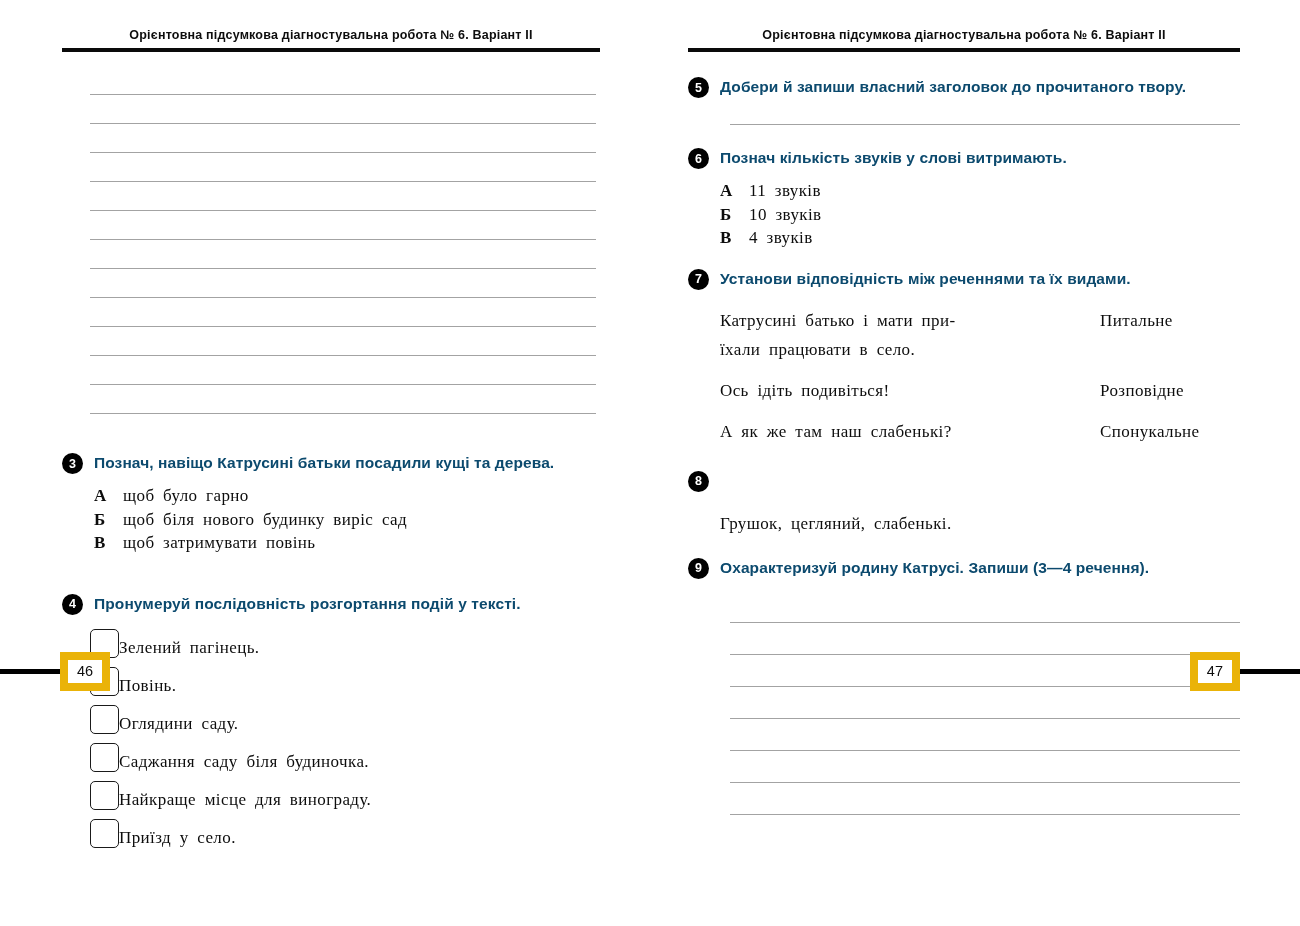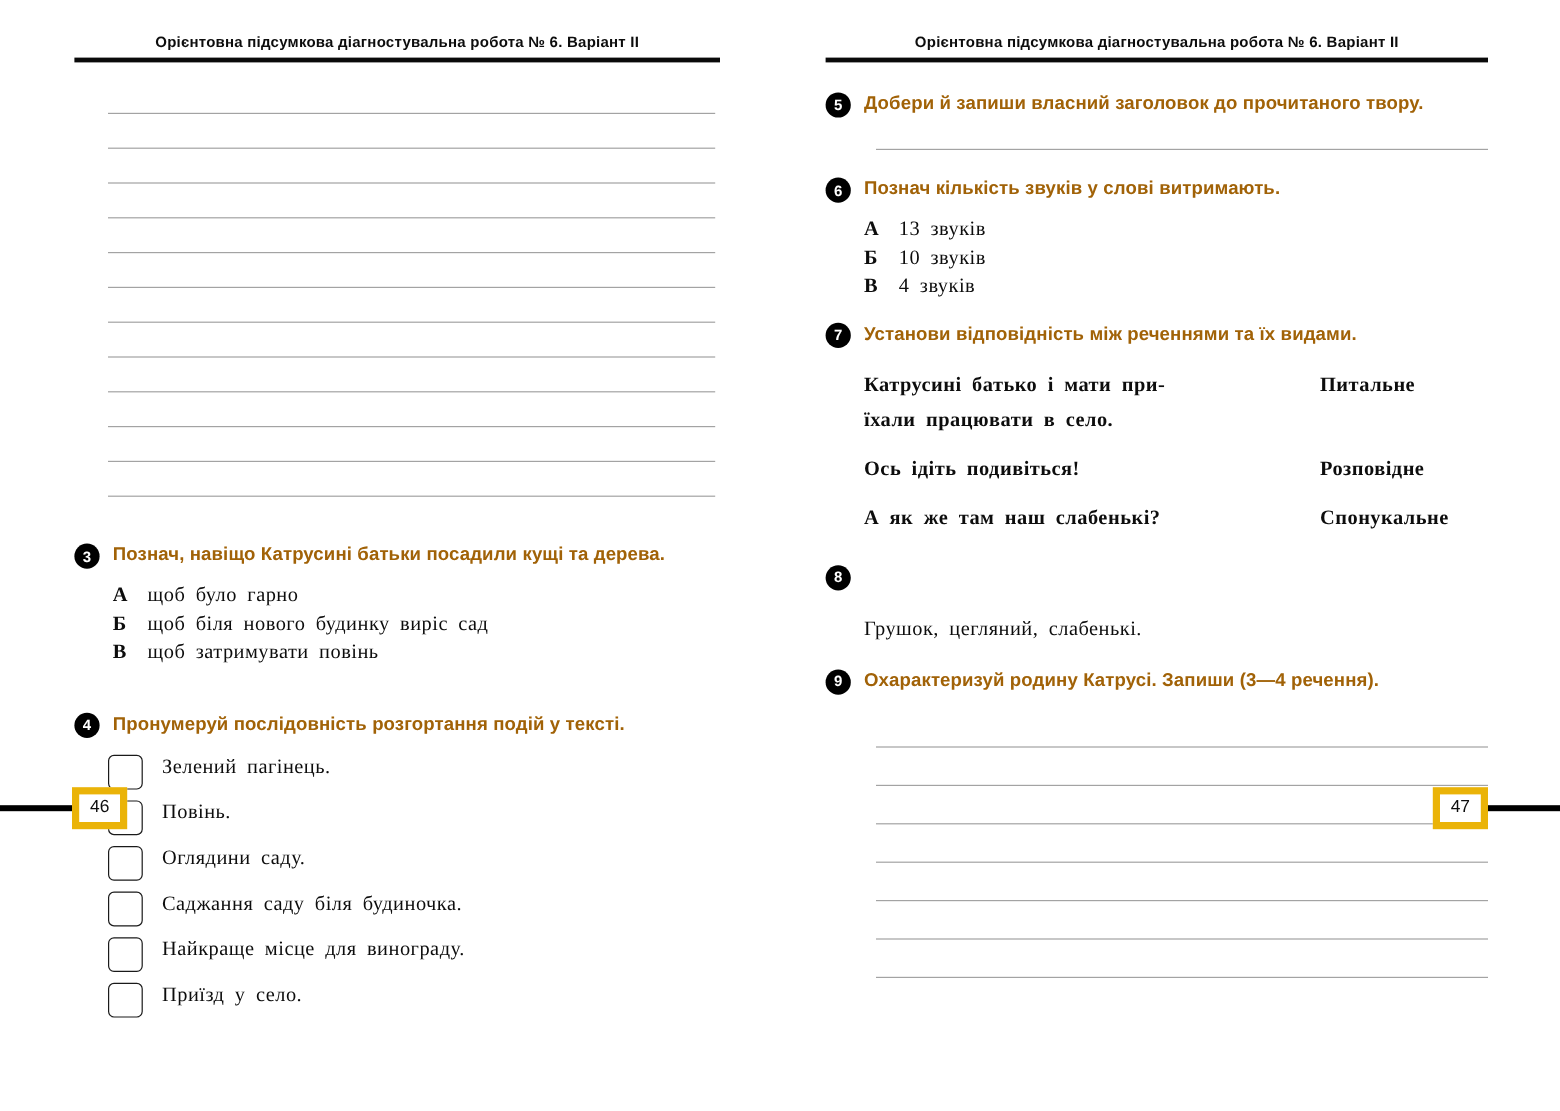--- a/index.html
+++ b/index.html
@@ -16,55 +16,55 @@
 
   .writing-lines .wline { height:29px; border-bottom:1px solid #a3a3a3; }
   .left .writing-lines { margin-top:14px; }
   .left .writing-lines .wline { margin-left:28px; margin-right:4px; }
   .right .wline { margin-left:42px; }
 
   .question { }
   .qrow { display:flex; align-items:flex-start; gap:11px; }
   .badge { flex:none; width:21px; height:21px; margin-top:1px; background:#000; color:#fff; border-radius:50%;
            display:flex; align-items:center; justify-content:center; font-size:12.5px; font-weight:bold; }
-  .qtext { font-size:15.5px; font-weight:600; line-height:21px; letter-spacing:.1px; color:#a16207; }
+  .qtext { font-size:15.5px; font-weight:600; line-height:21px; letter-spacing:.1px; color:#0c4a6e; }
   .qtext .bold { font-weight:800; }
 
   .serif { font-family:"Liberation Serif", serif; font-size:17px; letter-spacing:.4px; word-spacing:4px; color:#0d0d0d; }
 
   .options { margin:10px 0 0 32px; }
   .opt { display:flex; gap:13px; line-height:23.5px; }
   .optletter { font-family:"Liberation Serif", serif; font-weight:bold; font-size:17px; min-width:16px; }
 
   
   .q3 { margin-top:38px; }
   .q4 { margin-top:38px; }
   .seq-items { margin:14px 0 0 28px; }
-  .seq-row { display:flex; align-items:flex-start; gap:16px; margin-bottom:9px; height:29px; }
+  .seq-row { display:flex; align-items:flex-end; margin-bottom:9px; height:29px; }
   .seq-box { flex:none; width:29px; height:29px; border:1.5px solid #1a1a1a; border-radius:5px; background:#fff; }
 
   
   .q5 { margin-top:24px; }
   .q5-line { margin-top:26px; border-bottom:1px solid #a3a3a3; height:1px; }
   .q6 { margin-top:22px; }
   .q7 { margin-top:18px; }
-  .pairs { margin:16px 0 0 32px;font-weight:bold; }
+  .pairs { margin:16px 0 0 32px; }
   .pair { display:flex; margin-bottom:12px; }
   .pair .sentence { flex:1; line-height:29px; }
   .pair .stype { flex:none; width:140px; line-height:29px; }
   .q8 { margin-top:24px; }
   .q8-words { margin:20px 0 0 32px; line-height:23px; }
   .q9 { margin-top:22px; }
   .q9-lines { margin-top:12px; }
   .q9-lines .wline { height:32px; border-bottom:1px solid #a3a3a3; }
 
   
   .tab { position:absolute; bottom:32px; display:flex; align-items:center; }
   .tab .bar { height:5px; background:#000; }
-  .tab .numbox { border:6px solid #eab308; background:#fff; padding:2px 9px; font-size:14.5px; line-height:19px; color:#0d0d0d; }
+  .tab .numbox { border:8px solid #eab308; background:#fff; padding:2px 9px; font-size:14.5px; line-height:19px; color:#0d0d0d; }
   .tab.tab-left  { left:-62px; }
   .tab.tab-left .bar { width:60px; }
   .tab.tab-right { right:-60px; }
   .tab.tab-right .bar { width:60px; }
 </style>
 </head>
 <body>
 
 <div class="spread">
 
@@ -160,21 +160,21 @@
     </div>
 
     <div class="question q6">
       <div class="qrow">
         <span class="badge">6</span>
         <span class="qtext"><span>Познач кількість звуків у слові </span><span class="bold">витримають</span><span>.</span></span>
       </div>
       <div class="options">
         <div class="opt serif">
           <span class="optletter">А</span>
-          <span class="opttext">13 звуків</span>
+          <span class="opttext">11 звуків</span>
         </div>
         <div class="opt serif">
           <span class="optletter">Б</span>
           <span class="opttext">10 звуків</span>
         </div>
         <div class="opt serif">
           <span class="optletter">В</span>
           <span class="opttext">4 звуків</span>
         </div>
       </div>

